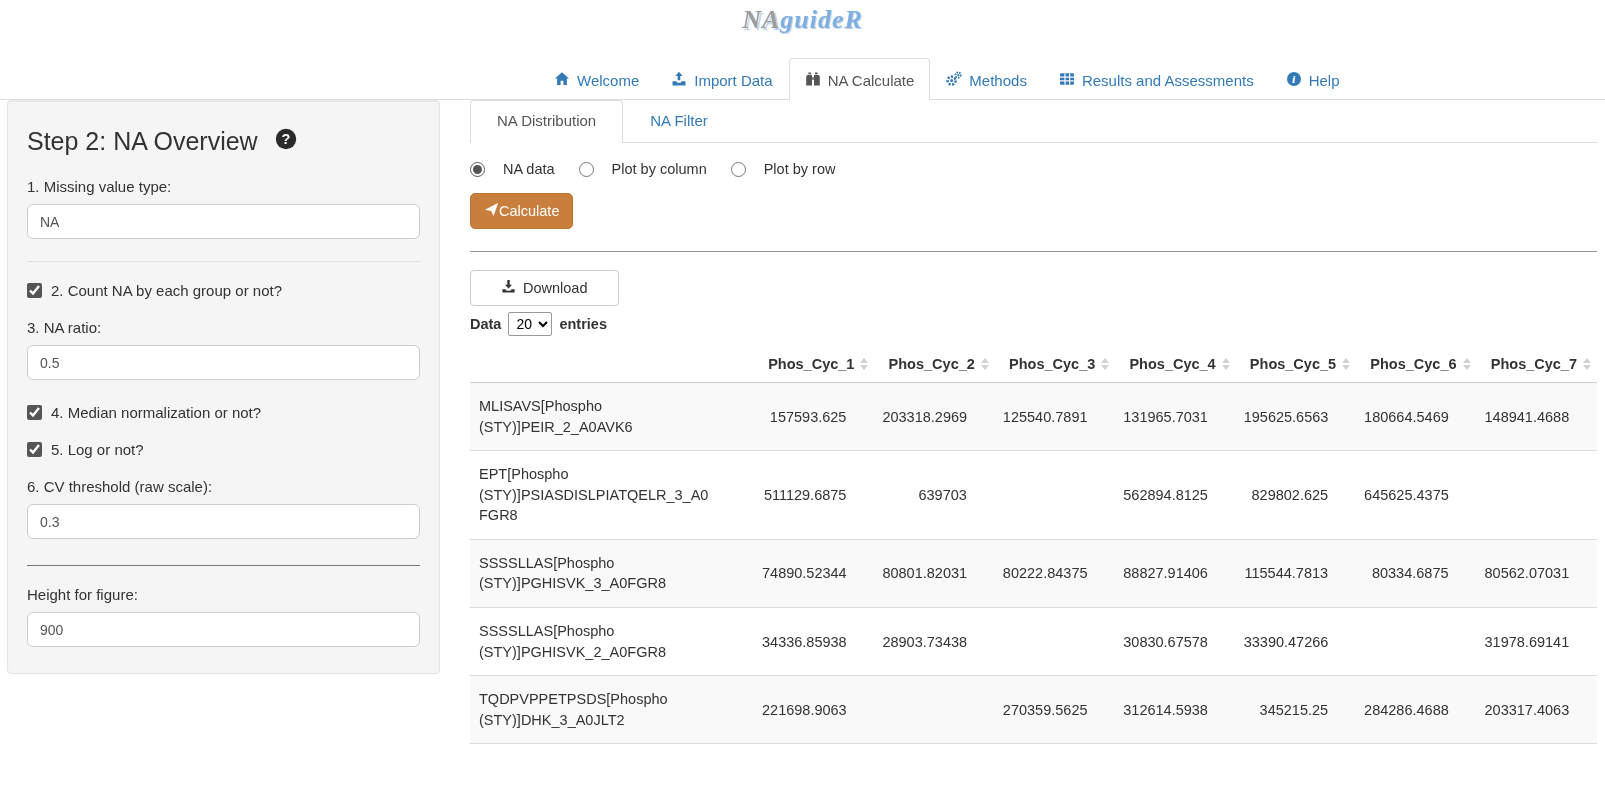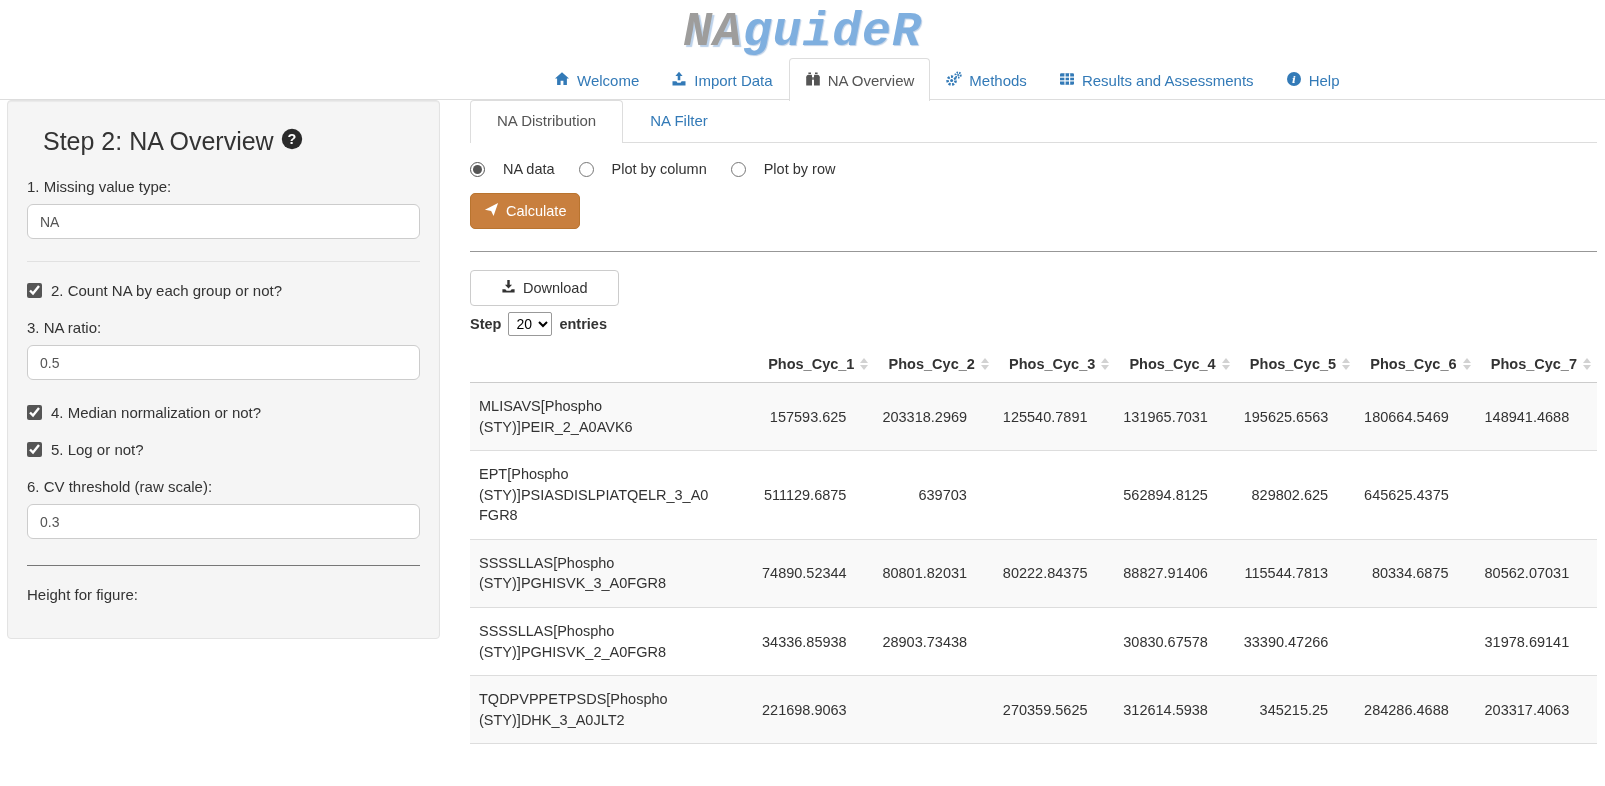--- a/index.html
+++ b/index.html
@@ -5,22 +5,22 @@
   * { box-sizing: border-box; margin: 0; padding: 0; }
   html,body { background:#fff; }
   body {
     width: 1605px; height: 786px; overflow: hidden;
     font-family: "Liberation Sans", sans-serif;
     font-size: 14px; color: #333;
   }
   
   .logo-bar { text-align: center; padding-top: 4px; height: 58px; }
   .logo {
-    font-family: Liberation Mono, monospace; font-style: italic; font-weight: bold;
-    font-size: 48px; letter-spacing: 1px; display: inline-block; line-height: 1.2;
+    font-family: Liberation Serif, serif; font-style: italic; font-weight: bold;
+    font-size: 26px; letter-spacing: 1px; display: inline-block; line-height: 1.2;
   }
   .logo .logo-na { color: #9e9d9c; text-shadow: 2px 2px 1px rgba(130,170,215,.55); }
   .logo .logo-guider { color: #7fafdf; text-shadow: 1px 1px 1px rgba(110,150,200,.45); }
   
   .main-nav { border-bottom: 1px solid #ddd; display: flex; padding-left: 538px; height: 42px; }
   .nav-tab {
     display: inline-flex; align-items: center; gap: 7px;
     padding: 10px 15px; font-size: 15px; color: #337ab7; cursor: pointer;
     white-space: nowrap; border: 1px solid transparent; border-bottom: none;
     border-radius: 4px 4px 0 0; margin-bottom: -1px; height: 43px;
@@ -31,21 +31,21 @@
   .content-row { display: flex; padding: 0 8px 0 7px; align-items: flex-start; }
   
   .well {
     width: 433px; flex: 0 0 433px; background: #f5f5f5;
     border: 1px solid #e3e3e3; border-radius: 4px;
     box-shadow: inset 0 1px 1px rgba(0,0,0,.05);
     padding: 20px 19px 26px; margin-top: 0;
   }
   .well h3 {
     font-size: 25px; font-weight: 500; color: #333;
-    display: flex; align-items: flex-start; gap: 7px; margin: 6px 16px 22px;
+    display: flex; align-items: flex-start; gap: 17px; margin: 6px 0 22px;
   }
   .well h3 svg { width: 22px; height: 22px; }
   .ctl-label { display: block; font-size: 15px; margin: 20px 0 9px; color: #333; }
   .form-control {
     width: 100%; height: 35px; padding: 6px 12px; font-size: 14px; color: #555;
     background: #fff; border: 1px solid #ccc; border-radius: 6px; outline: none;
     font-family: "Liberation Sans", sans-serif;
   }
   .hr-light { border: 0; border-top: 1px solid #e1e1e1; margin: 22px 0 6px; }
   .hr-dark  { border: 0; border-top: 1px solid #777;    margin: 26px 0 4px; }
@@ -57,21 +57,21 @@
   .sub-tab {
     padding: 11px 26px; font-size: 15px; color: #337ab7; cursor: pointer;
     border: 1px solid transparent; border-bottom: none; border-radius: 4px 4px 0 0;
     margin-bottom: -1px; height: 43px;
   }
   .sub-tab.active { background: #fff; border-color: #ddd; color: #555; padding-left: 26px; }
   .radio-row { display: flex; align-items: center; gap: 24px; margin: 18px 0 14px; font-size: 14.5px; }
   .radio-item { display: inline-flex; align-items: center; gap: 18px; }
   .radio-item input { width: 15px; height: 15px; accent-color: #555; }
   .btn-calculate {
-    display: inline-flex; align-items: center; gap: 7px;
+    display: inline-flex; align-items: center; 
     background: #c87f3e; border: 1px solid #b9742f; color: #fff;
     font-size: 14.5px; padding: 8px 13px; border-radius: 5px; cursor: pointer;
     font-family: "Liberation Sans", sans-serif; margin-top: 2px;
   }
   .btn-calculate svg { width: 15px; height: 15px; }
   .main-divider { border: 0; border-top: 1px solid #979797; margin: 22px 0 18px; }
   .btn-download {
     display: inline-flex; align-items: center; gap: 7px;
     background: #fff; border: 1px solid #ccc; color: #333;
     font-size: 14.5px; padding: 8px 30px; border-radius: 4px; cursor: pointer;
@@ -125,21 +125,21 @@
   </div>
   <div class="nav-tab active">
     <span><svg viewBox="0 0 16 16" width="16" height="16">
           <g fill="currentColor">
             <path d="M3.4 1.5 H6 V3 H3.4 Z M10 1.5 H12.6 V3 H10 Z"></path>
             <path d="M1.2 6.2 C1.2 4.6 2.4 3.7 3.4 3.7 H6 C6.6 3.7 7 4.2 7 4.8 V14.5 H1.2 Z"></path>
             <path d="M9 4.8 C9 4.2 9.4 3.7 10 3.7 H12.6 C13.6 3.7 14.8 4.6 14.8 6.2 V14.5 H9 Z"></path>
             <rect x="7.2" y="6.2" width="1.6" height="2.6"></rect>
           </g>
         </svg></span>
-    <span>NA Overview</span>
+    <span>NA Calculate</span>
   </div>
   <div class="nav-tab">
     <span><svg viewBox="0 0 16 16" width="16" height="16">
           <g fill="none" stroke="currentColor">
             <circle cx="5.6" cy="9.6" r="4" stroke-width="2.6" stroke-dasharray="2.1 1.45"></circle>
             <circle cx="5.6" cy="9.6" r="1.5" fill="currentColor" stroke="none"></circle>
             <circle cx="12.1" cy="4" r="2.6" stroke-width="2" stroke-dasharray="1.5 1.1"></circle>
             <circle cx="12.1" cy="4" r="1" fill="currentColor" stroke="none"></circle>
           </g>
         </svg></span>
@@ -199,20 +199,21 @@
       <input type="checkbox" checked="" style="">
       <span>5. Log or not?</span>
     </div>
 
     <label class="ctl-label">6. CV threshold (raw scale):</label>
     <input class="form-control" type="text" value="0.3" style="">
 
     <hr class="hr-dark">
 
     <label class="ctl-label">Height for figure:</label>
+    <input class="form-control" type="text" value="900" style="">
   </aside>
 
   <main class="main-panel">
 
     <div class="sub-tabs">
       <div class="sub-tab active">
         <span>NA Distribution</span>
       </div>
       <div class="sub-tab">
         <span>NA Filter</span>
@@ -247,21 +248,21 @@
       <span><svg viewBox="0 0 16 16" width="15" height="15">
             <g fill="#333">
               <path d="M6.7 1 H9.3 V6 H11.8 L8 10.2 L4.2 6 H6.7 Z"></path>
               <path d="M1.5 11 H4.6 L6 12.6 H10 L11.4 11 H14.5 V14.5 H1.5 Z"></path>
             </g>
           </svg></span>
       <span>Download</span>
     </button>
 
     <div class="show-entries">
-      <span>Step</span>
+      <span>Data</span>
       <select>
         <option>20</option>
       </select>
       <span>entries</span>
     </div>
 
     <table class="data-table">
       <colgroup>
         <col style="width:284px">
         <col>

